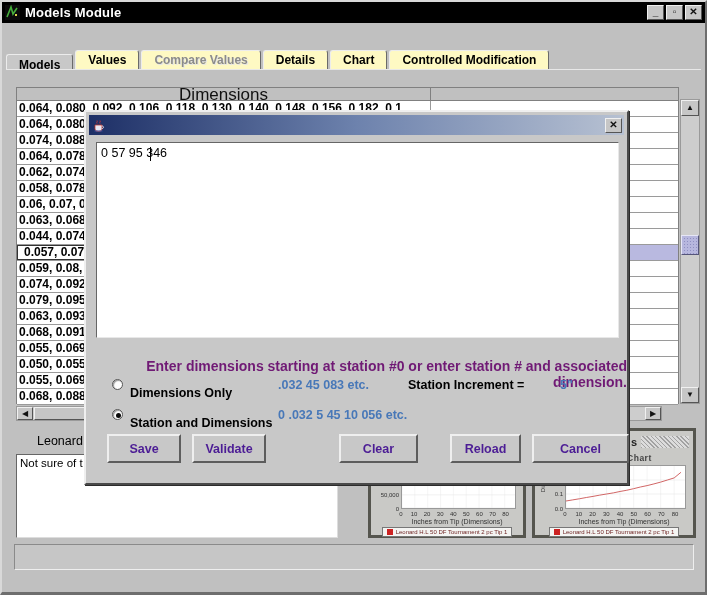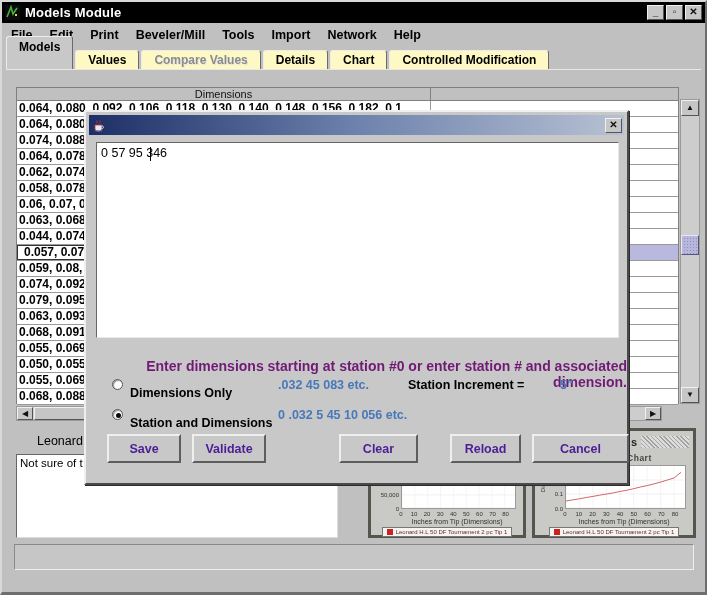--- a/index.html
+++ b/index.html
@@ -19,31 +19,31 @@
 
   
   .menubar{position:absolute;left:0;top:22px;right:0;height:22px;background:#c0c0c0;
     display:flex;align-items:center;gap:17px;padding-left:9px;font-weight:bold;font-size:12.5px;color:#000;}
 
   
   .tabbar{position:absolute;left:4px;top:46px;right:0;height:22px;display:flex;align-items:flex-end;}
   .tab{height:20px;margin-right:2px;padding:0 12px;background:#fef9c3;
     border:1px solid;border-color:#ececec #6a6a6a #b4b4b4 #ececec;border-radius:3px 3px 0 0;
     font-weight:bold;font-size:12px;line-height:19px;color:#000;}
-  .tab.active{height:34px;background:#c8c8c8;line-height:21px;border-bottom-color:#c8c8c8;}
+  .tab.active{height:16px;background:#c8c8c8;line-height:21px;border-bottom-color:#c8c8c8;}
   .tab.disabled{color:#8b8b8b;text-shadow:1px 1px 0 #e6e6e6;}
 
   .content-frame{position:absolute;left:4px;top:67px;right:4px;bottom:4px;
     border-top:1px solid #e8e8e8;background:#c0c0c0;}
 
   
   .dims-table{position:absolute;left:14px;top:85px;width:663px;height:317px;background:#fff;
     border:1px solid #808080;}
   .t-header{display:flex;height:13px;background:#c0c0c0;border-bottom:1px solid #808080;}
-  .t-h1{width:414px;text-align:center;font-size:11px;line-height:13px;color:#111;border-right:1px solid #808080;}
+  .t-h1{width:414px;text-align:center;font-size:17px;line-height:13px;color:#111;border-right:1px solid #808080;}
   .t-h2{flex:1;}
   .t-row{display:flex;height:16px;border-bottom:1px solid #9a9a9a;}
   .t-c1{width:414px;border-right:1px solid #9a9a9a;font-weight:bold;font-size:12px;line-height:15px;
     padding-left:2px;white-space:nowrap;overflow:hidden;color:#000;background:#fff;}
   .t-c2{flex:1;background:#fff;}
   .t-row.selected .t-c1{outline:1px solid #333;outline-offset:-1px;padding-left:7px;}
   .t-row.selected .t-c2{background:#b9b9e0;}
 
   
   .vsb{position:absolute;left:678px;top:97px;width:20px;height:305px;background:#cdcdcd;border:1px solid #9a9a9a;}
@@ -134,30 +134,20 @@
       <rect x="10" y="9" width="2" height="2" fill="#d8d84a"></rect>
     </svg>
     <span class="title-text">Models Module</span>
     <div class="win-btns">
       <div class="win-btn">_</div>
       <div class="win-btn">▫</div>
       <div class="win-btn">✕</div>
     </div>
   </div>
 
-  <div class="menubar">
-    <span>File</span>
-    <span>Edit</span>
-    <span>Print</span>
-    <span>Beveler/Mill</span>
-    <span>Tools</span>
-    <span>Import</span>
-    <span>Network</span>
-    <span>Help</span>
-  </div>
 
   <div class="tabbar">
     <div class="tab active">Models</div>
     <div class="tab">Values</div>
     <div class="tab disabled">Compare Values</div>
     <div class="tab">Details</div>
     <div class="tab">Chart</div>
     <div class="tab">Controlled Modification</div>
   </div>
 

